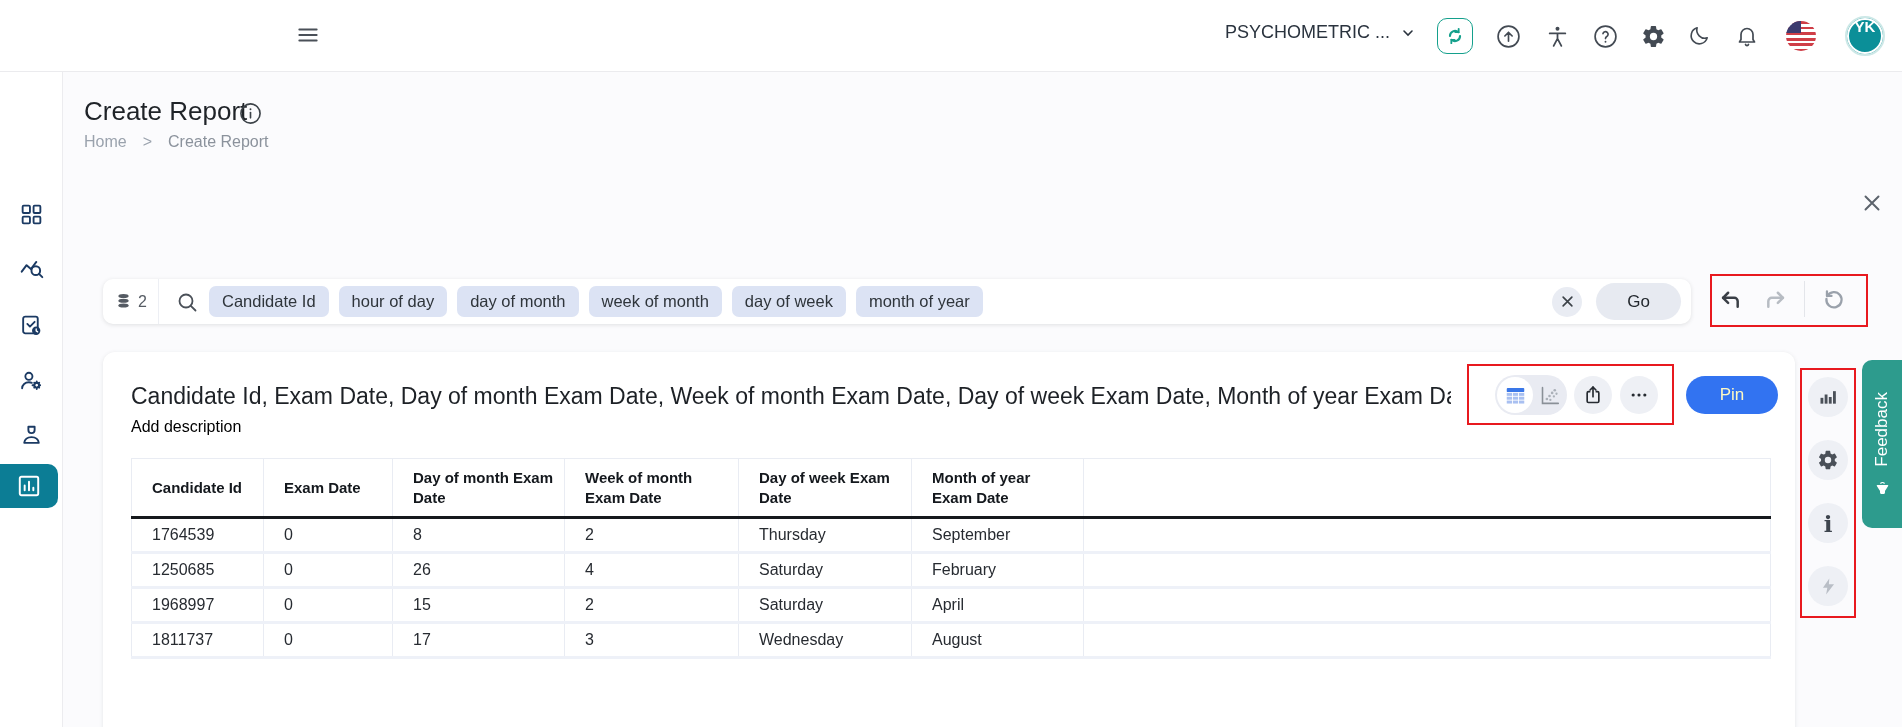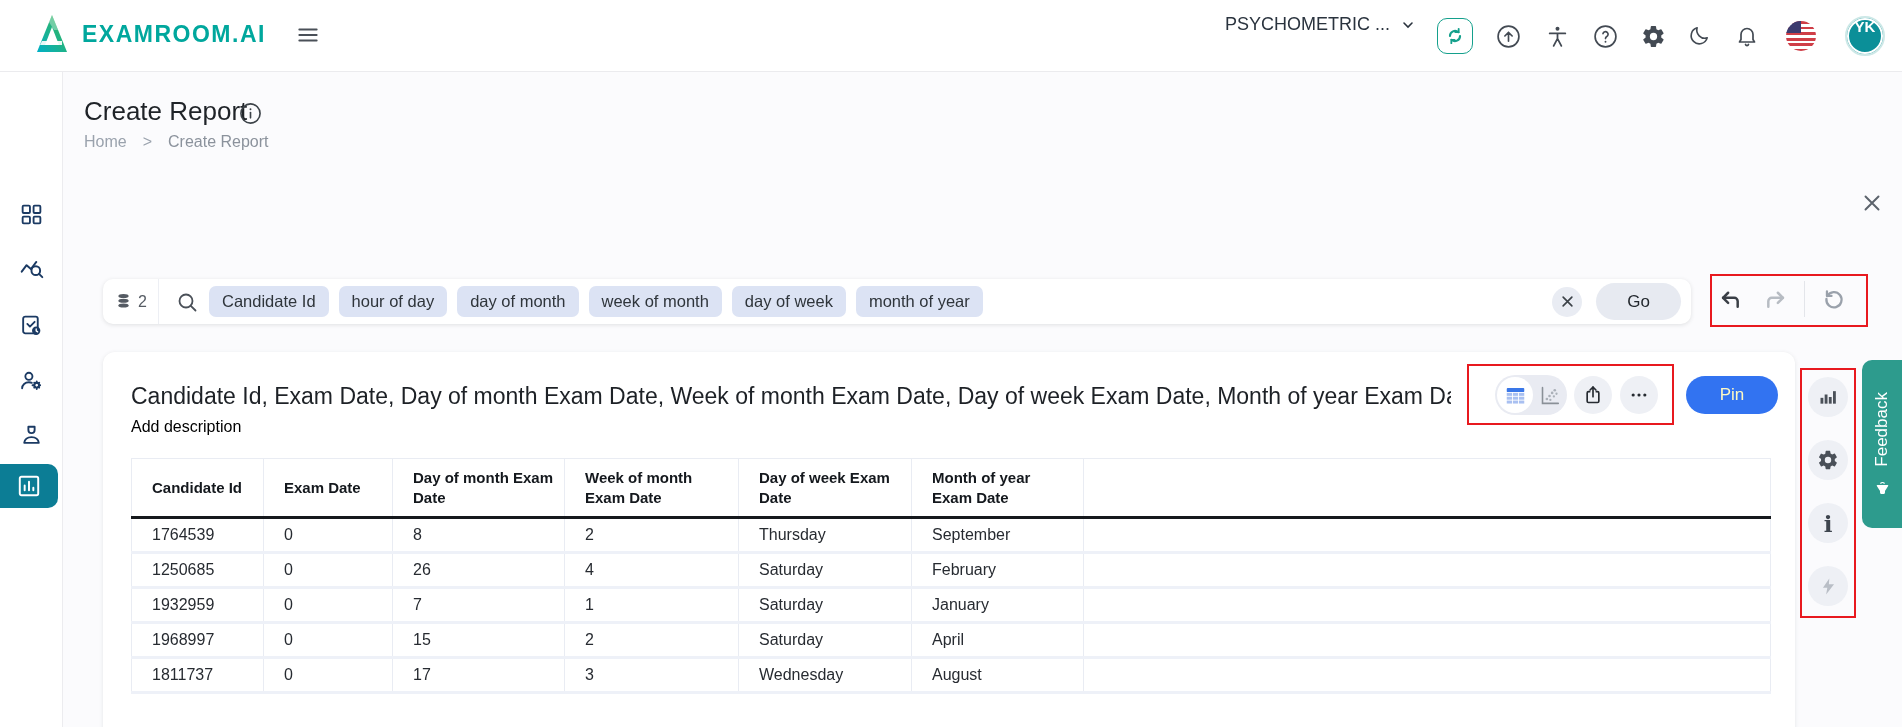--- a/index.html
+++ b/index.html
@@ -12,21 +12,21 @@
   .logo { position:absolute; left:36px; top:14px; display:flex; align-items:center; gap:14px; }
   .brand-text { font-size:23px; font-weight:700; color:#00a79d; letter-spacing:1.5px; }
   .hamburger { position:absolute; left:294px; top:22px; width:28px; height:28px;
                background:none; border:none; cursor:pointer; color:#4a5058; }
   .search-box { position:absolute; left:355px; top:13px; width:707px; height:46px;
                 border:1px solid #e2e3e6; border-radius:8px; background:#fff;
                 display:flex; align-items:center; padding:0 14px 0 20px; }
   .search-box input { flex:1; border:none; outline:none; font-size:17px; color:#3c4043;
                       font-family:"Liberation Sans",sans-serif; background:transparent; }
   .search-box input::placeholder { color:#9aa0a6; }
-  .org-selector { position:absolute; left:1225px; top:14px; display:flex; align-items:center; gap:10px;
+  .org-selector { position:absolute; left:1225px; top:22px; display:flex; align-items:center; gap:10px;
                   color:#2a333e; font-size:18px; cursor:pointer; }
   .icon-btn { background:none; border:none; cursor:pointer; color:#434a53;
               display:flex; align-items:center; justify-content:center; position:absolute; top:24px; }
   .sync-btn { position:absolute; left:1437px; top:18px; width:36px; height:36px; border-radius:10px;
               border:1.5px solid #14a08c; background:#fff; color:#14a08c;
               display:flex; align-items:center; justify-content:center; cursor:pointer; }
   .flag { position:absolute; left:1786px; top:21px; width:30px; height:30px; border-radius:50%;
           overflow:hidden; background:repeating-linear-gradient(180deg,#cf3e47 0 2.8px,#fff 2.8px 5.6px);
           cursor:pointer; }
   .flag::after { content:""; position:absolute; left:0; top:0; width:15px; height:12px; background:#3c3b6e; }
@@ -122,35 +122,20 @@
                   border-radius:10px 0 0 10px; display:flex; flex-direction:column; align-items:center;
                   justify-content:center; gap:12px; cursor:pointer; border:none; z-index:30; }
   .feedback-label { writing-mode:vertical-rl; transform:rotate(180deg); color:#fff; font-size:17px; }
 </style>
 </head>
 <body>
 
 <div class="main-bg"></div>
 
 <header class="top-header">
-  <div class="logo">
-    <svg width="32" height="40" viewBox="0 0 32 40">
-      <defs>
-          <linearGradient id="lg" x1="0" y1="1" x2="1" y2="0">
-        <stop offset="0" stop-color="#00b0c7"></stop>
-            <stop offset="1" stop-color="#3db54a"></stop>
-      </linearGradient>
-        </defs>
-      <path d="M16 1 1 38h30Z" fill="url(#lg)"></path>
-      <path d="M16 13 9 31h14Z" fill="#fff"></path>
-      <path d="M6 27 26 27 26 31 4 31Z" fill="#fff" opacity="0.9"></path>
-      <path d="M16 1 22 16 18 16 13 8Z" fill="#fff" opacity="0.35"></path>
-    </svg>
-    <span class="brand-text">EXAMROOM.AI</span>
-  </div>
 
   <button class="hamburger">
     <svg width="26" height="26" viewBox="0 0 24 24" fill="none" stroke="currentColor" stroke-width="1.8" stroke-linecap="round">
       <path d="M4 7h16M4 12h16M4 17h16"></path>
     </svg>
   </button>
 
 
   <div class="org-selector">
     <span>PSYCHOMETRIC ...</span>
@@ -423,29 +408,20 @@
           <tr>
             <td>1250685</td>
             <td>0</td>
             <td>26</td>
             <td>4</td>
             <td>Saturday</td>
             <td>February</td>
             <td></td>
           </tr>
           <tr>
-            <td>1932959</td>
-            <td>0</td>
-            <td>7</td>
-            <td>1</td>
-            <td>Saturday</td>
-            <td>January</td>
-            <td></td>
-          </tr>
-          <tr>
             <td>1968997</td>
             <td>0</td>
             <td>15</td>
             <td>2</td>
             <td>Saturday</td>
             <td>April</td>
             <td></td>
           </tr>
           <tr>
             <td>1811737</td>

